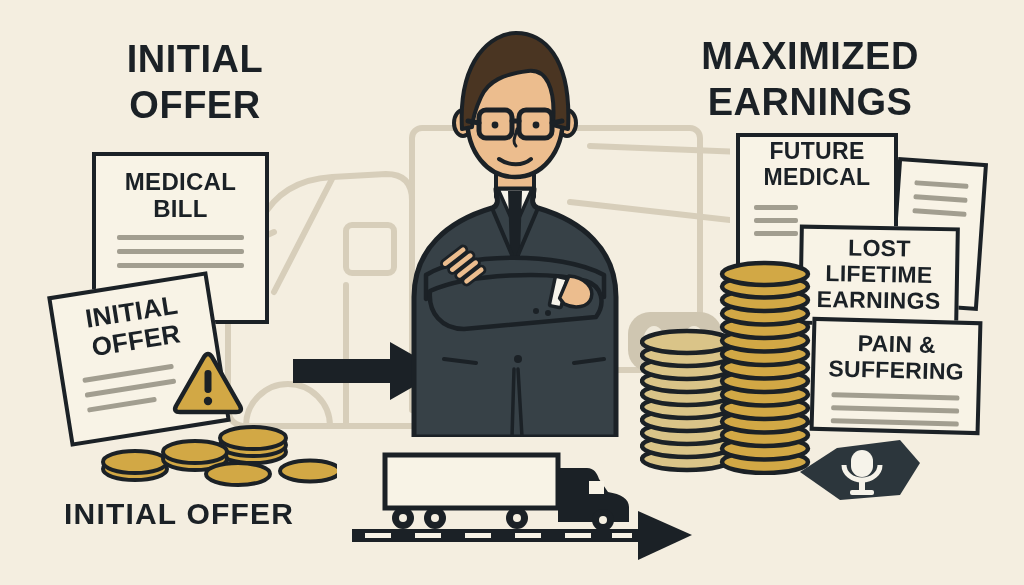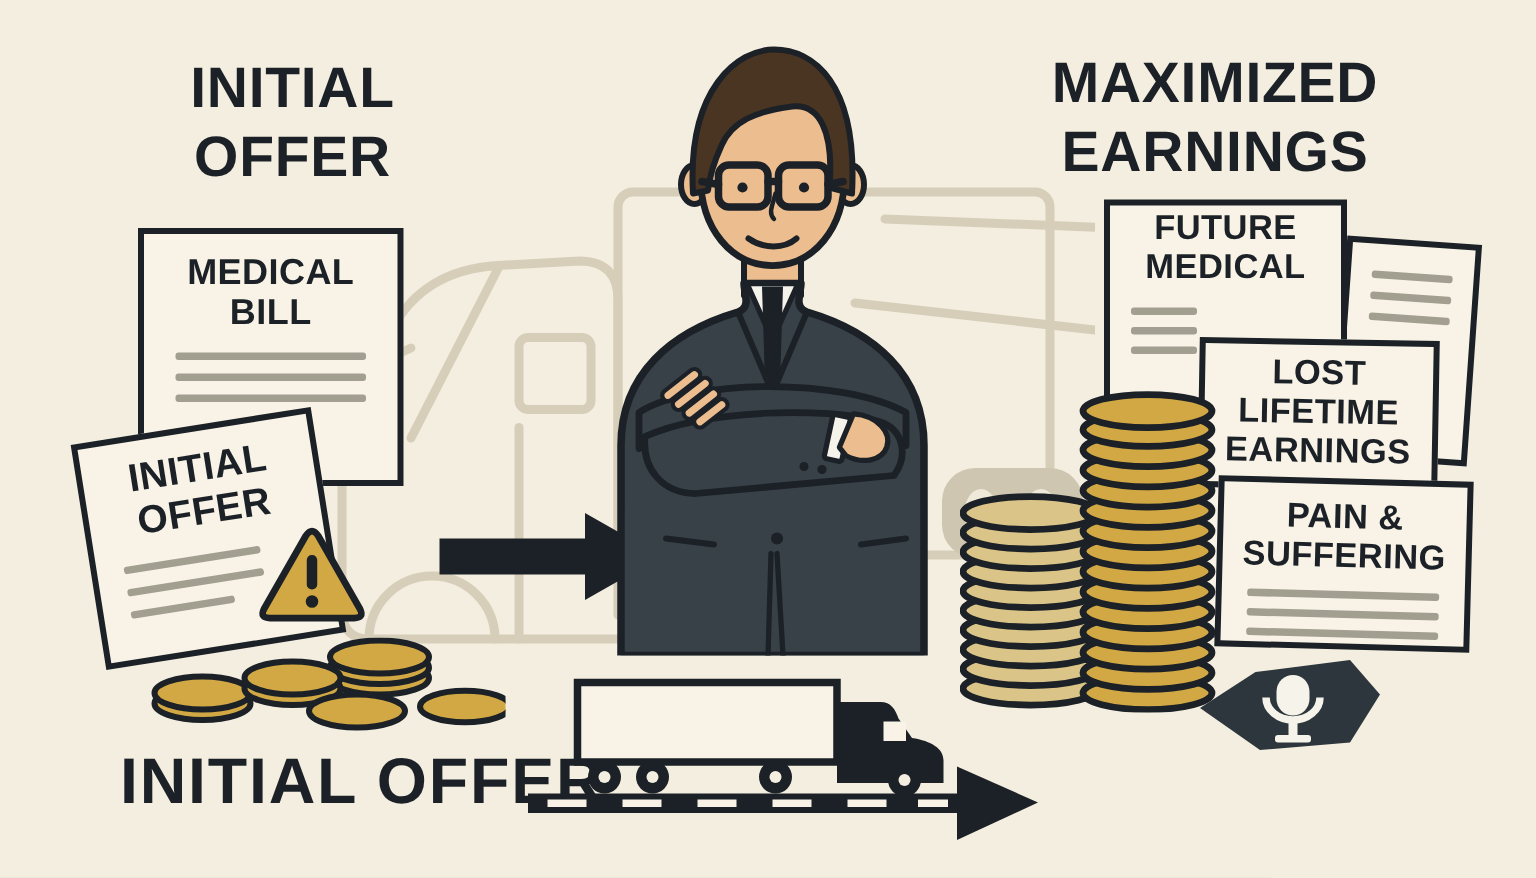--- a/index.html
+++ b/index.html
@@ -15,21 +15,21 @@
   .abs{position:absolute;}
   .big-title{font-size:38px;font-weight:700;letter-spacing:.5px;line-height:1.22;text-align:center;}
   .big-title span{display:block;}
   .doc{
     position:absolute;background:var(--paper);border:4px solid var(--ink);
     box-sizing:border-box;text-align:center;
   }
   .doc-title{font-weight:700;line-height:1.12;letter-spacing:.3px;}
   .doc-title span{display:block;}
   .bar{height:5px;background:var(--bar);border-radius:2px;}
-  .caption{font-size:43px;font-weight:700;letter-spacing:1.2px;margin-left:16px;}
+  .caption{font-size:30px;font-weight:700;letter-spacing:1.2px;}
   
   .f-gold{fill:var(--gold)} .f-goldl{fill:var(--gold-light)} .f-ink{fill:var(--ink)}
   .f-suit{fill:var(--suit)} .f-skin{fill:var(--skin)} .f-hair{fill:var(--hair)}
   .f-paper{fill:var(--paper)} .f-white{fill:var(--white)} .f-none{fill:none}
   .f-bg{fill:var(--bg)} .f-badge{fill:var(--badge)} .f-faintfill{fill:var(--faint-fill)}
   .s-ink{stroke:var(--ink)} .s-none{stroke:none} .s-faint{stroke:var(--faint)}
   svg{display:block;}
 </style>
 </head>
 <body>

